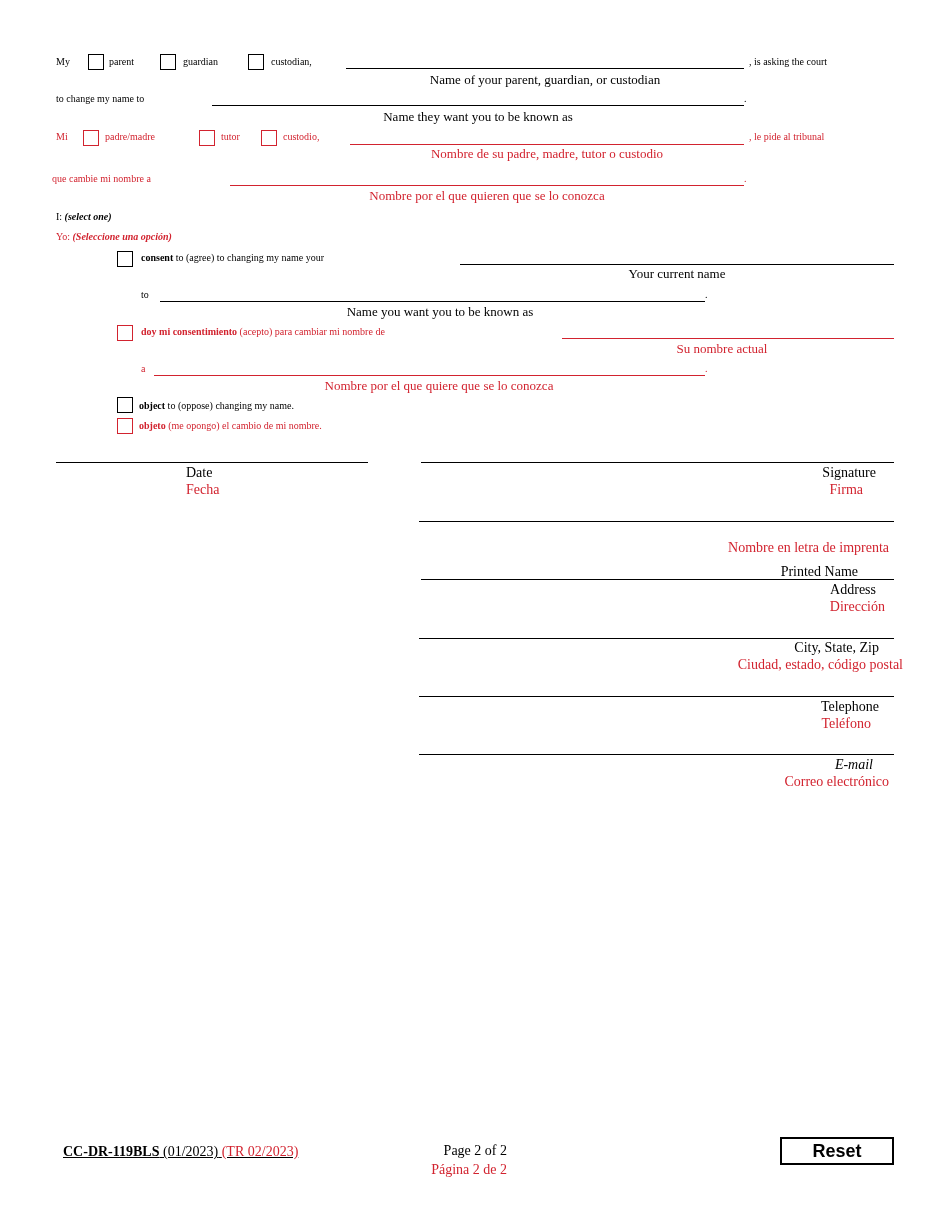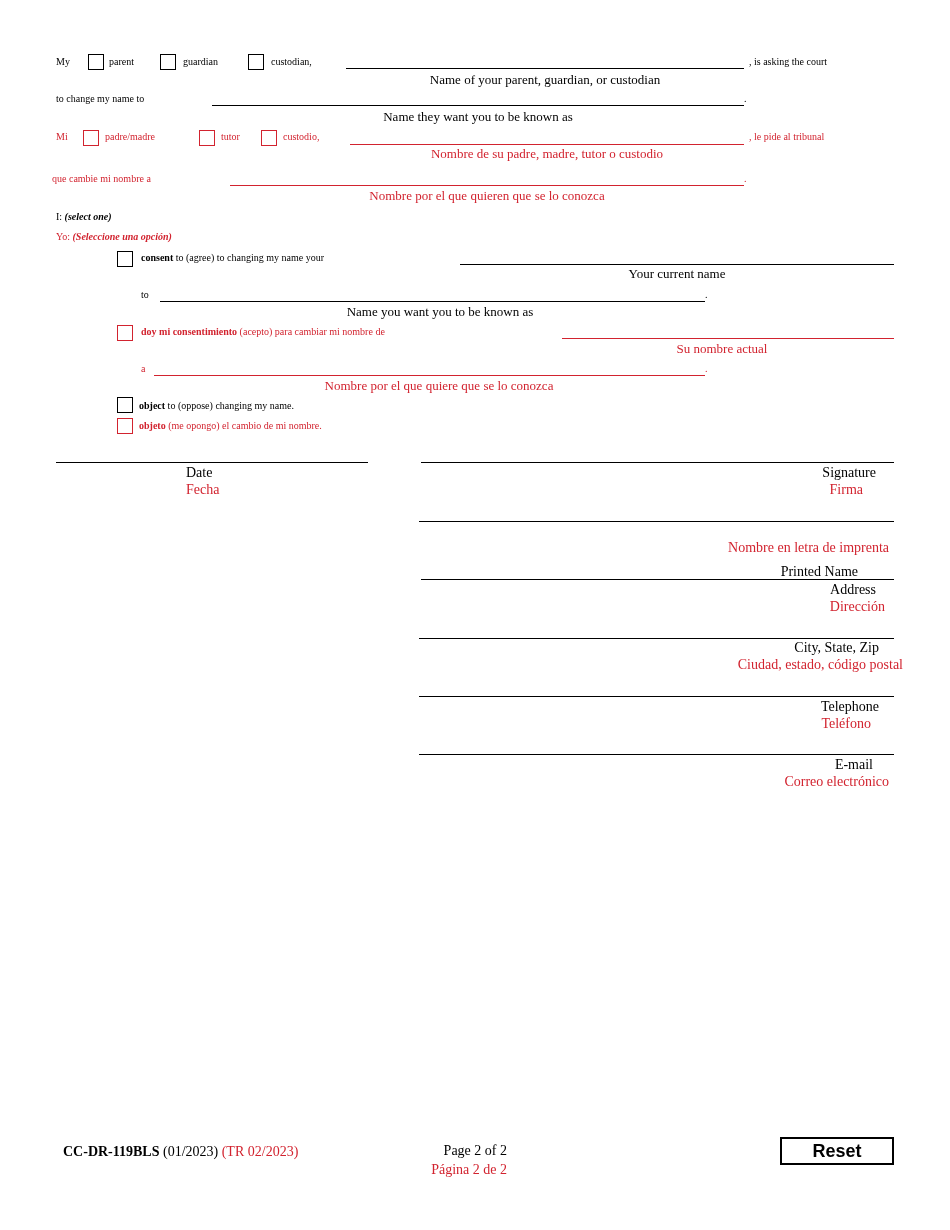--- a/index.html
+++ b/index.html
@@ -118,24 +118,24 @@
 
 <div class="line" style="left:419px;top:638px;width:475px;"></div>
 <div class="abs t13 center" style="left:419px;top:640px;width:460px;">City, State, Zip</div>
 <div class="abs t13 center red" style="left:419px;top:657px;width:484px;">Ciudad, estado, código postal</div>
 
 <div class="line" style="left:419px;top:696px;width:475px;"></div>
 <div class="abs t13 center" style="left:419px;top:699px;width:460px;">Telephone</div>
 <div class="abs t13 center red" style="left:419px;top:716px;width:452px;">Teléfono</div>
 
 <div class="line" style="left:419px;top:754px;width:475px;"></div>
-<div class="abs t13 center" style="left:419px;top:757px;width:454px;">E-mail</div>
+<div class="abs t13 center" style="left:419px;top:757px;width:454px;font-style:italic;">E-mail</div>
 <div class="abs t13 center red" style="left:419px;top:774px;width:470px;">Correo electrónico</div>
 
-<div class="abs" style="left:63px;top:1144px;font-size:14px;line-height:16px;">
+<div class="abs" style="left:63px;top:1144px;font-size:14px;line-height:16px;text-decoration:underline;">
   <b>CC-DR-119BLS</b>
   <span>(01/2023)</span>
   <span class="red">(TR 02/2023)</span>
 </div>
 <div class="abs center" style="left:387px;top:1142px;width:120px;font-size:14px;line-height:17px;">Page 2 of 2</div>
 <div class="abs center red" style="left:387px;top:1161px;width:120px;font-size:14px;line-height:17px;">Página 2 de 2</div>
 
 <div class="reset">Reset</div>
 
 </body></html>

